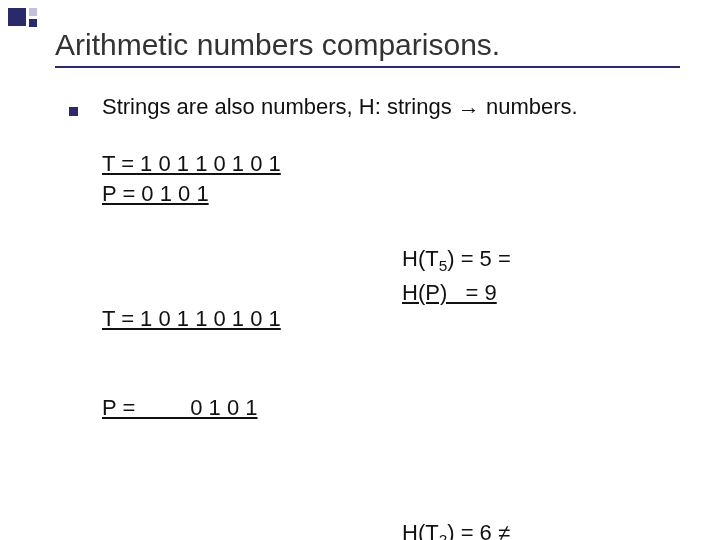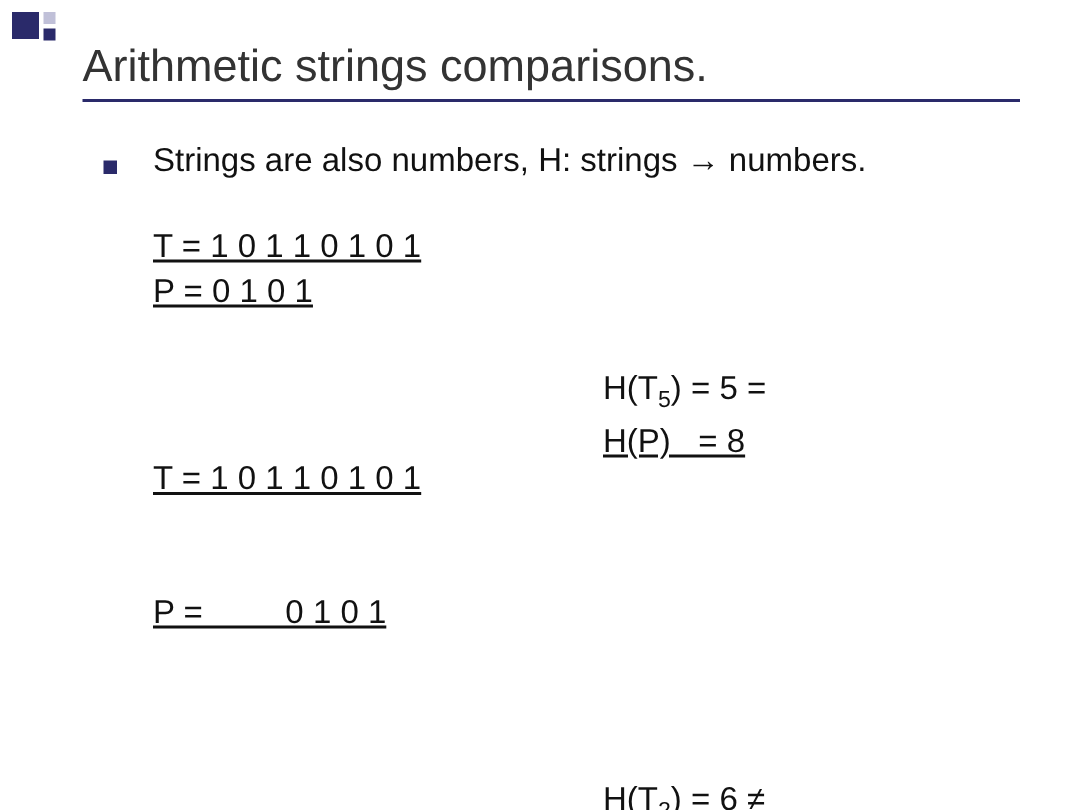--- a/index.html
+++ b/index.html
@@ -90,21 +90,21 @@
 
 <div class="corner-deco">
   <div class="sq big"></div>
   <div class="col2">
     <div class="sq sm"></div>
     <div class="sq sm dark"></div>
   </div>
 </div>
 
 <div class="slide">
-  <h1 class="title">Arithmetic strings comparisons.</h1>
+  <h1 class="title">Arithmetic numbers comparisons.</h1>
   <hr class="rule">
 
   <div class="body">
 
     <div class="bullet-row">
       <div class="bullet"></div>
       <div class="line">Strings are also numbers, H: strings → numbers.</div>
     </div>
 
     <div class="block">
@@ -112,21 +112,21 @@
       <div class="mono">P = 0 1 0 1</div>
     </div>
 
     <div class="block two-col">
       <div class="col-left">
         <div class="mono">T = 1 0 1 1 0 1 0 1</div>
         <div class="mono">P =         0 1 0 1</div>
       </div>
       <div class="col-right">
         <div><span>H(T</span><sub>5</sub><span>) = 5 =</span></div>
-        <div class="mono">H(P)   = 8</div>
+        <div class="mono">H(P)   = 9</div>
       </div>
     </div>
 
     <div class="block two-col">
       <div class="col-left">
         
         
       </div>
       <div class="col-right">
         <div><span>H(T</span><sub>2</sub><span>) = 6 ≠</span></div>

